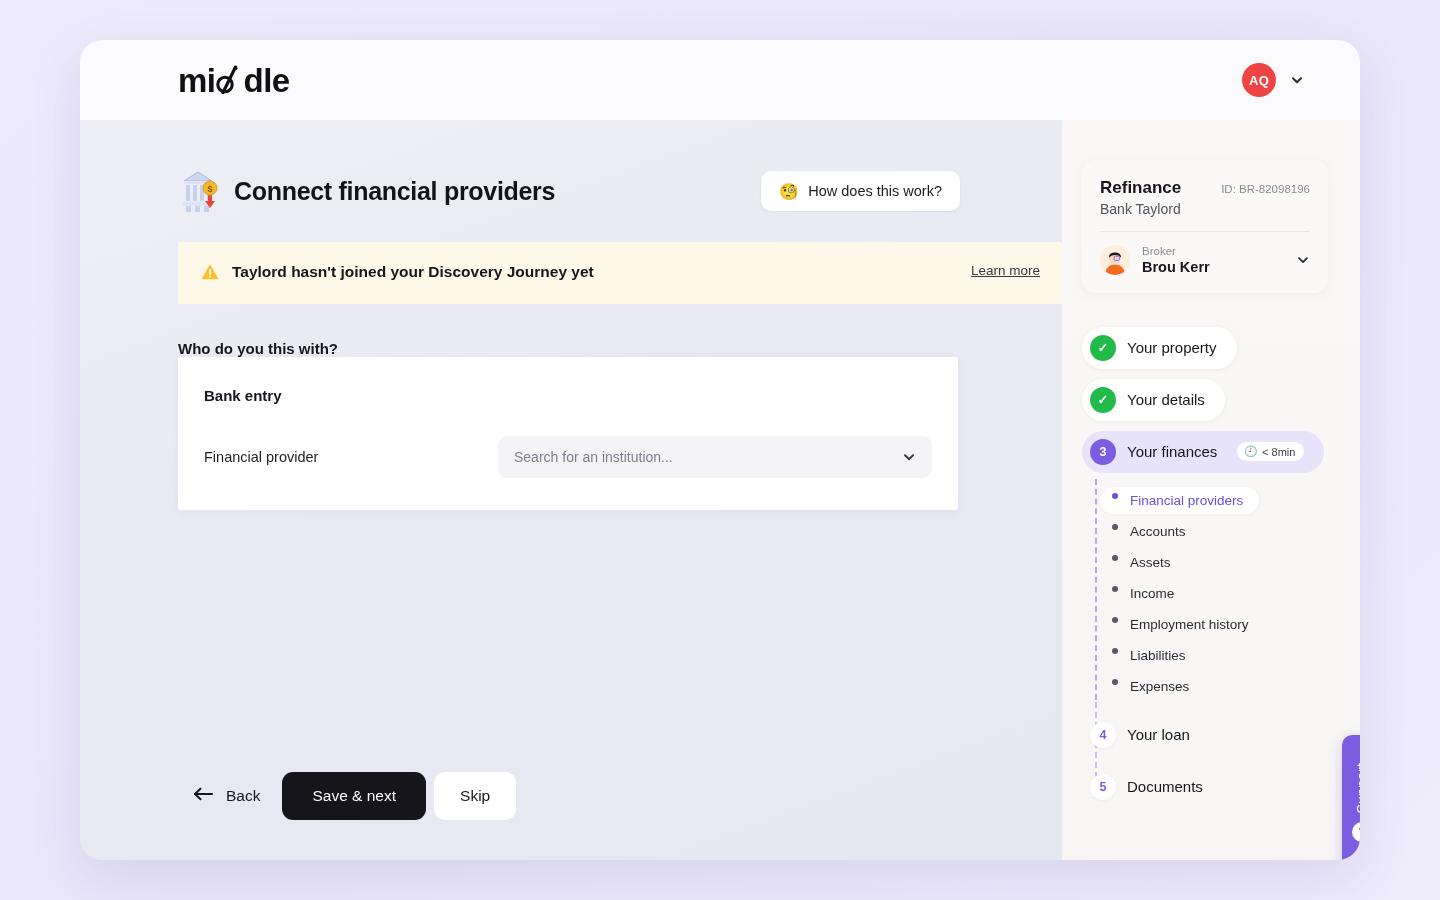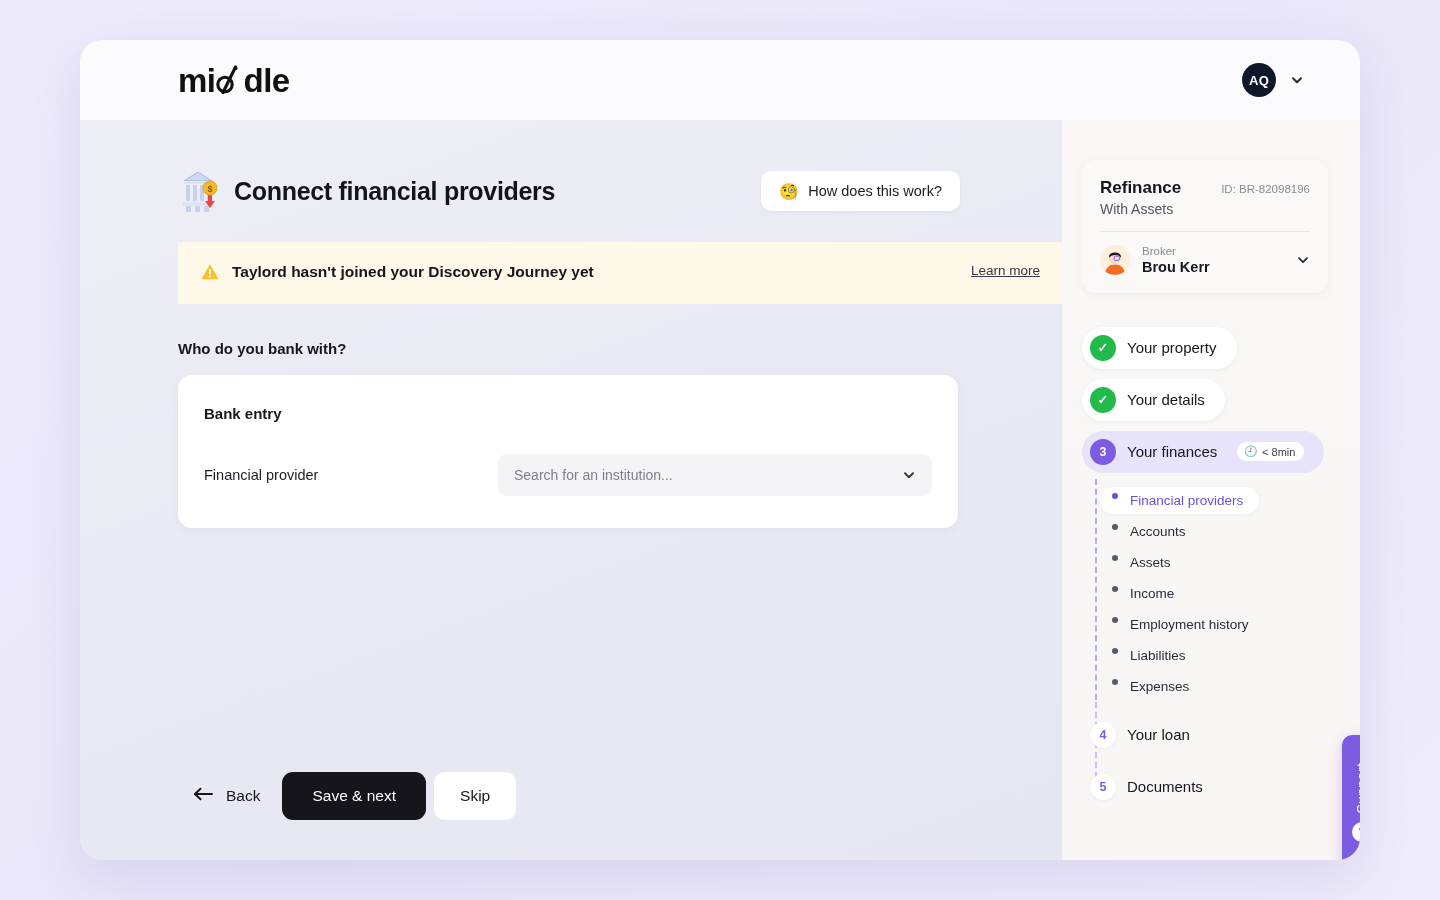--- a/index.html
+++ b/index.html
@@ -45,21 +45,21 @@
   .logo .mark {
     position: relative;
     display: inline-block;
     width: 30px; height: 30px;
     margin: 0 -1px;
   }
   .logo .mark svg { display:block; }
   .header-right { display: flex; align-items: center; gap: 14px; }
   .avatar-badge {
     width: 34px; height: 34px; border-radius: 50%;
-    background: #0f172a; color: #fff;
+    background: #ef4444; color: #fff;
     display: flex; align-items: center; justify-content: center;
     font-size: 13px; font-weight: 600; letter-spacing: 0.3px; text-align: center;
   }
   .chev { width: 14px; height: 14px; }
   .chev svg { display: block; }
 
   
   .body-split { flex: 1; display: flex; min-height: 0; }
 
   .main-col {
@@ -109,24 +109,23 @@
   .warn-ico { width: 20px; height: 20px; }
 
   
   .question {
     margin-top: 36px;
     font-size: 15px; font-weight: bold; color: #17161d;
   }
 
   
   .card {
-    margin-top: 18px;
     width: 780px;
     background: #ffffff;
-    border-radius: 14px;
+    border-radius: 2px;
     padding: 30px 26px 32px 26px;
     box-shadow: 0 2px 8px rgba(70,60,120,0.05);
   }
   .card-head { font-size: 15px; font-weight: bold; color: #17161d; }
   .field-row { margin-top: 32px; display: flex; align-items: center; }
   .field-label { font-size: 14.5px; color: #1f1e27; width: 294px; }
   .select-box {
     flex: 1;
     height: 42px;
     background: #f4f4f7;
@@ -337,21 +336,21 @@
                   <rect x="9.1" y="7" width="1.8" height="5.6" rx="0.9" fill="#fff"></rect>
                   <circle cx="10" cy="14.6" r="1" fill="#fff"></circle>
                 </svg>
             </span>
             <div class="warn-title">Taylord hasn't joined your Discovery Journey yet</div>
           </div>
           <a class="learn-link">Learn more</a>
         </div>
       </div>
 
-      <div class="question">Who do you bank with?</div>
+      <div class="question">Who do you this with?</div>
 
       <div class="card">
         <div class="card-head">Bank entry</div>
         <div class="field-row">
           <div class="field-label">Financial provider</div>
           <div class="select-box">
             <span class="select-ph">Search for an institution...</span>
             <span class="chev">
               <svg viewBox="0 0 14 14" width="14" height="14">
                   <path d="M3 5.2 L7 9.2 L11 5.2" stroke="#3a3847" stroke-width="2" fill="none" stroke-linecap="round" stroke-linejoin="round"></path>
@@ -376,21 +375,21 @@
       </div>
     </div>
 
     <div class="side-col">
 
       <div class="deal-card">
         <div class="deal-top">
           <div class="deal-name">Refinance</div>
           <div class="deal-id">ID: BR-82098196</div>
         </div>
-        <div class="deal-sub">With Assets</div>
+        <div class="deal-sub">Bank Taylord</div>
         <div class="deal-divider"></div>
         <div class="broker-row">
           <span class="broker-av">
             <svg viewBox="0 0 30 30" width="30" height="30">
               <circle cx="15" cy="15" r="15" fill="#fdeede"></circle>
               <path d="M5 30 C5 22.5 10 19.5 15 19.5 C20 19.5 25 22.5 25 30 Z" fill="#f36c21"></path>
               <circle cx="15" cy="13" r="6" fill="#fad9bc"></circle>
               <path d="M9 11.5 C9 6.5 21 6 21 11.8 L20.4 12.4 C19 9.4 11.6 9.2 9.8 12.4 Z" fill="#1f1e26"></path>
               <rect x="14.2" y="11.2" width="5.2" height="4.2" rx="1" fill="none" stroke="#7c5ce0" stroke-width="0.9"></rect>
             </svg>

